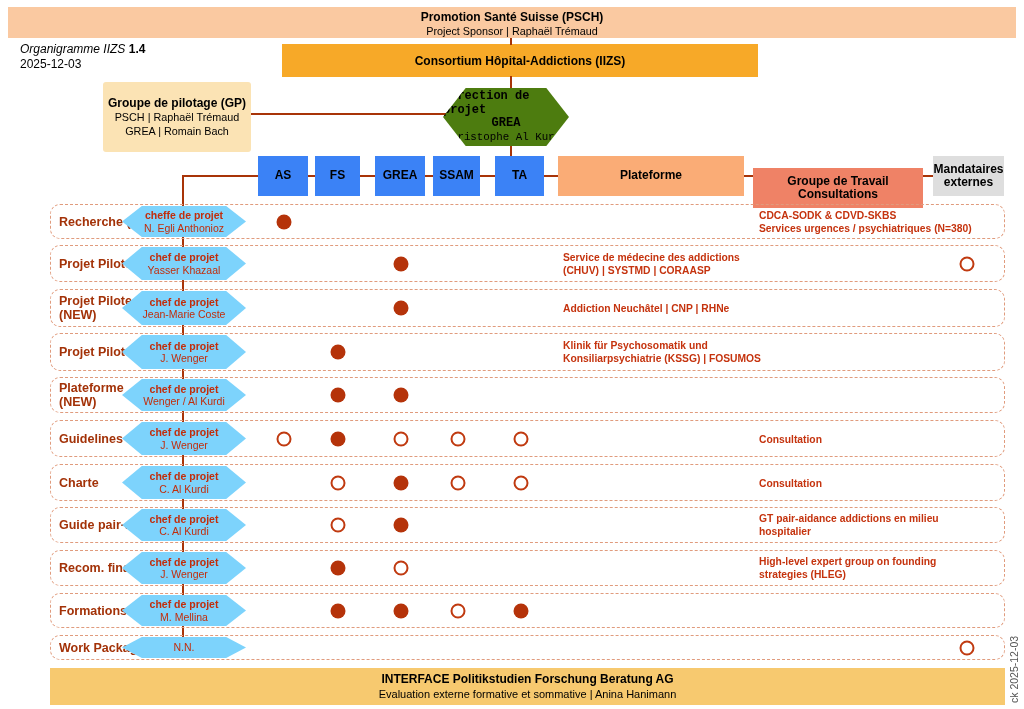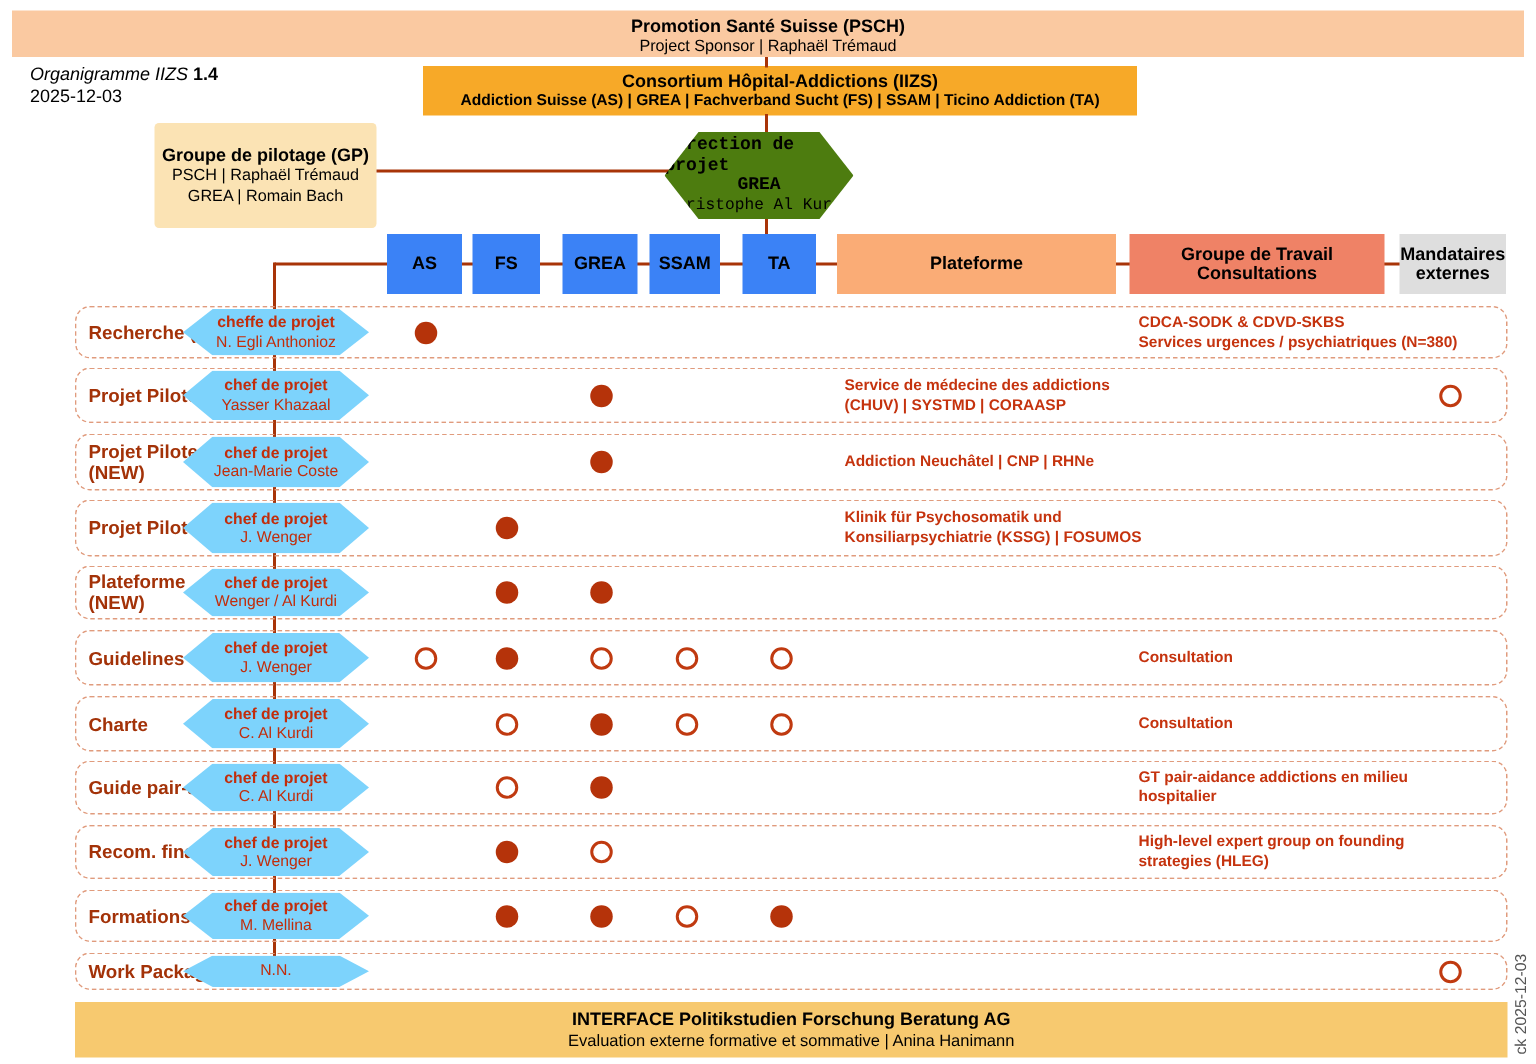--- a/index.html
+++ b/index.html
@@ -35,21 +35,21 @@
   
   .hline,.vline{position:absolute;background:#A83408;z-index:1;}
   .hline{height:2.4px;}
   .vline{width:2.4px;}
 
   
   .colhead{position:absolute;top:156px;height:40px;display:flex;align-items:center;justify-content:center;
     font-weight:bold;font-size:12px;color:#000;text-align:center;line-height:13.5px;z-index:2;white-space:pre-line;}
   .ch-y{background:#3b82f6;}
   .ch-partners{background:#FAAC76;}
-  .ch-wg{background:#EF8266;}
+  .ch-wg{background:#EF8266;margin-top:12px;}
   .ch-ext{background:#DEDEDE;}
 
   
   .row{position:absolute;left:50px;width:955px;border:1.5px dashed #E09B7D;border-radius:10px;
     box-sizing:border-box;z-index:2;}
   .row-label{position:absolute;left:8px;top:0;bottom:0;display:flex;flex-direction:column;justify-content:center;
     font-weight:bold;font-size:12.5px;color:#A33208;line-height:14px;white-space:pre-line;}
   .row-hex{position:absolute;left:71px;top:1px;bottom:1px;width:124px;background:#7dd3fc;
     display:flex;flex-direction:column;align-items:center;justify-content:center;line-height:12.5px;
     clip-path:polygon(0 50%,16% 0,84% 0,100% 50%,84% 100%,16% 100%);}
@@ -89,21 +89,20 @@
     <div class="b2">Project Sponsor | Raphaël Trémaud</div>
   </div>
 
   <div class="doc-meta">
     <div><span class="it">Organigramme IIZS</span> <b>1.4</b></div>
     <div>2025-12-03</div>
   </div>
 
   <div class="consortium">
     <div class="c1">Consortium Hôpital-Addictions (IIZS)</div>
-    <div class="c2">Addiction Suisse (AS) | GREA | Fachverband Sucht (FS) | SSAM | Ticino Addiction (TA)</div>
   </div>
 
   <div class="gp-box">
     <div class="g1">Groupe de pilotage (GP)</div>
     <div class="g2">PSCH | Raphaël Trémaud</div>
     <div class="g2">GREA | Romain Bach</div>
   </div>
 
   <div class="hex direction-hex">
     <div class="d1">Direction de projet</div>

